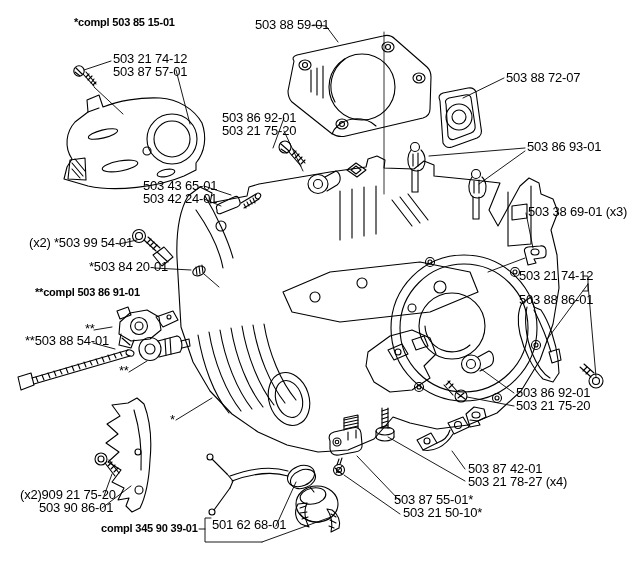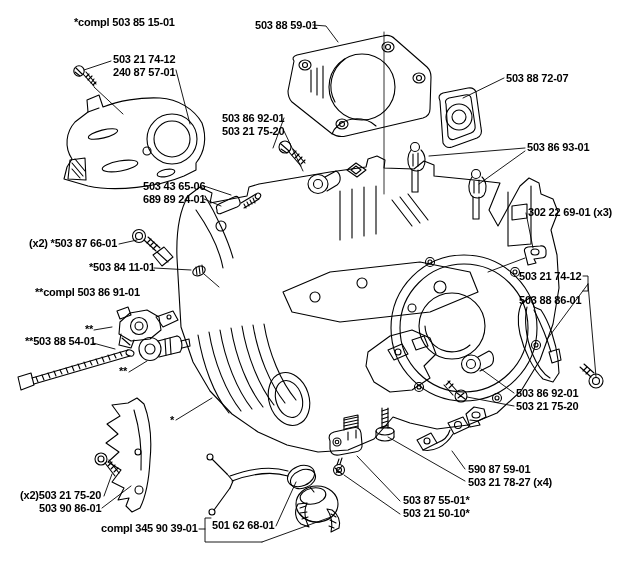--- a/index.html
+++ b/index.html
@@ -1,20 +1,20 @@
 <!DOCTYPE html>
 <html><head>
 <meta charset="utf-8">
 <style>
   html,body{margin:0;padding:0;background:#fff;}
   .stage{position:relative;width:634px;height:566px;background:#ffffff;overflow:hidden;
          font-family:"Liberation Sans",sans-serif;}
   .stage svg{position:absolute;left:0;top:0;}
-  .lbl{position:absolute;font-size:11px;line-height:12px;letter-spacing:-0.2px;
-       color:#000;white-space:nowrap;font-weight:bold;}
+  .lbl{position:absolute;font-size:13px;line-height:12px;letter-spacing:-0.2px;
+       color:#000;white-space:nowrap;}
   .lbl.bold{font-weight:bold;font-size:11px;}
 </style>
 </head>
 <body>
 
 <div class="stage">
 
   <svg width="634" height="566" viewBox="0 0 634 566">
     <g stroke="#000" fill="none" stroke-width="1.1" stroke-linecap="round" stroke-linejoin="round">
 
@@ -306,42 +306,42 @@
         <path d="M211,518 L205,518 L205,542 L262,542"></path>
         <path d="M276,526 L296,482"></path>
         <path d="M262,542 L331,517"></path>
         <path d="M384,32 L384,194" stroke-width="0.8"></path>
       </g>
     </g>
   </svg>
 
   <div class="lbl bold" style="left:74px;top:16px">*compl 503 85 15-01</div>
   <div class="lbl" style="left:113px;top:53px">503 21 74-12</div>
-  <div class="lbl" style="left:113px;top:66px">240 87 57-01</div>
+  <div class="lbl" style="left:113px;top:66px">503 87 57-01</div>
   <div class="lbl" style="left:255px;top:19px">503 88 59-01</div>
   <div class="lbl" style="left:506px;top:72px">503 88 72-07</div>
   <div class="lbl" style="left:222px;top:112px">503 86 92-01</div>
   <div class="lbl" style="left:222px;top:125px">503 21 75-20</div>
   <div class="lbl" style="left:527px;top:141px">503 86 93-01</div>
-  <div class="lbl" style="left:143px;top:180px">503 43 65-06</div>
-  <div class="lbl" style="left:143px;top:193px">689 89 24-01</div>
-  <div class="lbl" style="left:528px;top:206px">302 22 69-01 (x3)</div>
-  <div class="lbl" style="left:29px;top:237px">(x2) *503 87 66-01</div>
-  <div class="lbl" style="left:89px;top:261px">*503 84 11-01</div>
+  <div class="lbl" style="left:143px;top:180px">503 43 65-01</div>
+  <div class="lbl" style="left:143px;top:193px">503 42 24-01</div>
+  <div class="lbl" style="left:528px;top:206px">503 38 69-01 (x3)</div>
+  <div class="lbl" style="left:29px;top:237px">(x2) *503 99 54-01</div>
+  <div class="lbl" style="left:89px;top:261px">*503 84 20-01</div>
   <div class="lbl bold" style="left:35px;top:286px">**compl 503 86 91-01</div>
   <div class="lbl" style="left:519px;top:270px">503 21 74-12</div>
   <div class="lbl" style="left:519px;top:294px">503 88 86-01</div>
   <div class="lbl" style="left:85px;top:323px">**</div>
   <div class="lbl" style="left:25px;top:335px">**503 88 54-01</div>
   <div class="lbl" style="left:119px;top:365px">**</div>
   <div class="lbl" style="left:170px;top:414px">*</div>
   <div class="lbl" style="left:516px;top:387px">503 86 92-01</div>
   <div class="lbl" style="left:516px;top:400px">503 21 75-20</div>
-  <div class="lbl" style="left:468px;top:463px">590 87 59-01</div>
+  <div class="lbl" style="left:468px;top:463px">503 87 42-01</div>
   <div class="lbl" style="left:468px;top:476px">503 21 78-27 (x4)</div>
-  <div class="lbl" style="left:403px;top:494px">503 87 55-01*</div>
+  <div class="lbl" style="left:394px;top:494px">503 87 55-01*</div>
   <div class="lbl" style="left:403px;top:507px">503 21 50-10*</div>
-  <div class="lbl" style="left:20px;top:489px">(x2)503 21 75-20</div>
+  <div class="lbl" style="left:20px;top:489px">(x2)909 21 75-20</div>
   <div class="lbl" style="left:39px;top:502px">503 90 86-01</div>
   <div class="lbl bold" style="left:101px;top:522px">compl 345 90 39-01</div>
   <div class="lbl" style="left:212px;top:519px">501 62 68-01</div>
 
 </div>
 
 </body></html>

